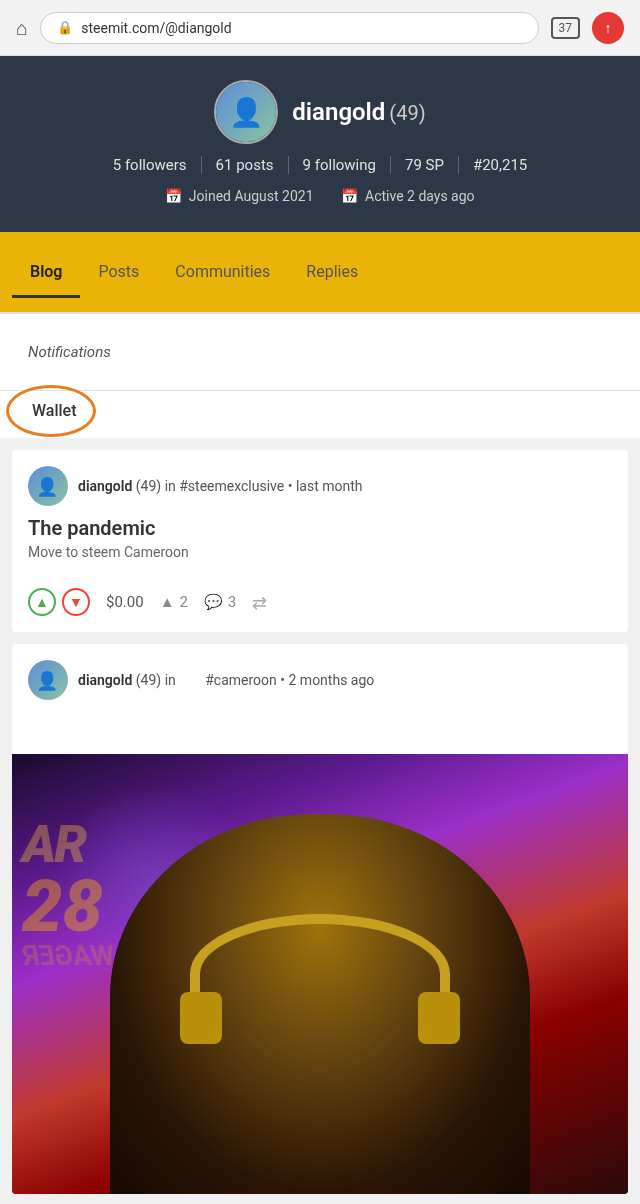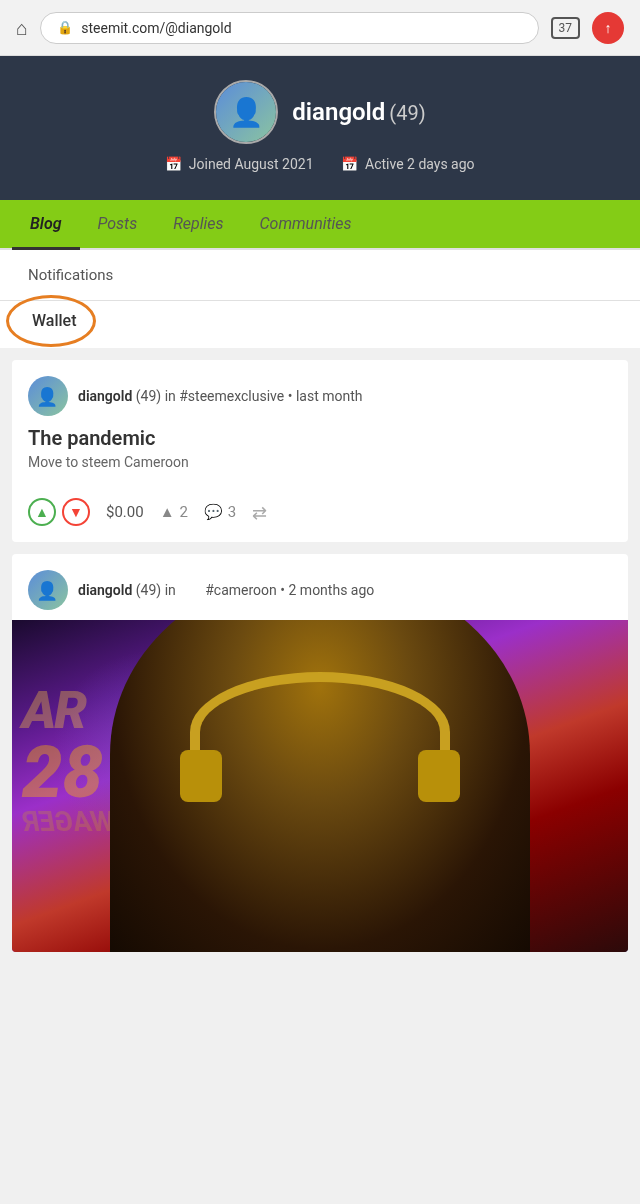--- a/index.html
+++ b/index.html
@@ -125,25 +125,24 @@
       display: flex;
       align-items: center;
       gap: 6px;
     }
     .cal-icon {
       font-size: 14px;
     }
 
     
     .nav-tabs {
-      background: #84cc16;
+      background: #eab308;
       display: flex;
       border-bottom: 2px solid #e0e0e0;
-      padding: 0 12px;
-      font-style: italic;
+      padding: 16px 12px;
     }
     .nav-tab {
       padding: 14px 18px;
       font-size: 16px;
       color: #555;
       cursor: pointer;
       border-bottom: 3px solid transparent;
       margin-bottom: -2px;
     }
     .nav-tab.active {
@@ -153,24 +152,25 @@
     }
 
     
     .sub-nav {
       background: white;
       border-bottom: 1px solid #e0e0e0;
       padding: 0 16px;
     }
     .sub-nav-item {
       display: inline-block;
-      padding: 16px 12px;
+      padding: 29px 12px;
       font-size: 15px;
       color: #555;
       cursor: pointer;
+      font-style: italic;
     }
     .sub-nav-notifications {
       font-size: 15px;
       color: #555;
     }
 
     
     .wallet-highlight-row {
       background: white;
       padding: 0 16px 8px;
@@ -310,27 +310,28 @@
       border-radius: 4px;
       overflow: hidden;
       margin-bottom: 12px;
     }
     .post-card-image .post-author-row {
       padding: 16px 16px 10px;
       margin-bottom: 0;
     }
     .post-image-container {
       width: 100%;
-      height: 332px;
+      height: 440px;
       background: linear-gradient(135deg, #1a1a2e 0%, #8b2fc9 30%, #c0392b 60%, #8b2fc9 80%, #2c1654 100%);
       position: relative;
       overflow: hidden;
       display: flex;
       align-items: center;
       justify-content: center;
+      margin-top: 44px;
     }
   </style>
 </head>
 <body>
 
 <div class="browser-bar">
   <span class="browser-home-icon">⌂</span>
   <div class="browser-url-bar">
     <span class="lock-icon">🔒</span>
     <span>steemit.com/@diangold</span>
@@ -342,37 +343,57 @@
 <div class="profile-header">
   <div class="profile-top">
     <div class="profile-avatar">
       <div class="profile-avatar-img">👤</div>
     </div>
     <div>
       <span class="profile-name">diangold</span>
       <span class="profile-reputation">(49)</span>
     </div>
   </div>
+  <div class="profile-stats">
+    <div class="profile-stat">
+      <span>5</span>
+      <span>followers</span>
+    </div>
+    <div class="profile-stat">
+      <span>61</span>
+      <span>posts</span>
+    </div>
+    <div class="profile-stat">
+      <span>9</span>
+      <span>following</span>
+    </div>
+    <div class="profile-stat">
+      <span>79 SP</span>
+    </div>
+    <div class="profile-stat">
+      <span>#20,215</span>
+    </div>
+  </div>
   <div class="profile-dates">
     <div class="profile-date-item">
       <span class="cal-icon">📅</span>
       <span>Joined August 2021</span>
     </div>
     <div class="profile-date-item">
       <span class="cal-icon">📅</span>
       <span>Active 2 days ago</span>
     </div>
   </div>
 </div>
 
 <div class="nav-tabs">
   <div class="nav-tab active">Blog</div>
   <div class="nav-tab">Posts</div>
+  <div class="nav-tab">Communities</div>
   <div class="nav-tab">Replies</div>
-  <div class="nav-tab">Communities</div>
 </div>
 
 <div class="sub-nav">
   <span class="sub-nav-item sub-nav-notifications">Notifications</span>
 </div>
 
 <div class="wallet-highlight-row">
   <div class="wallet-btn">
     <div class="wallet-circle"></div>
     <span>Wallet</span>

